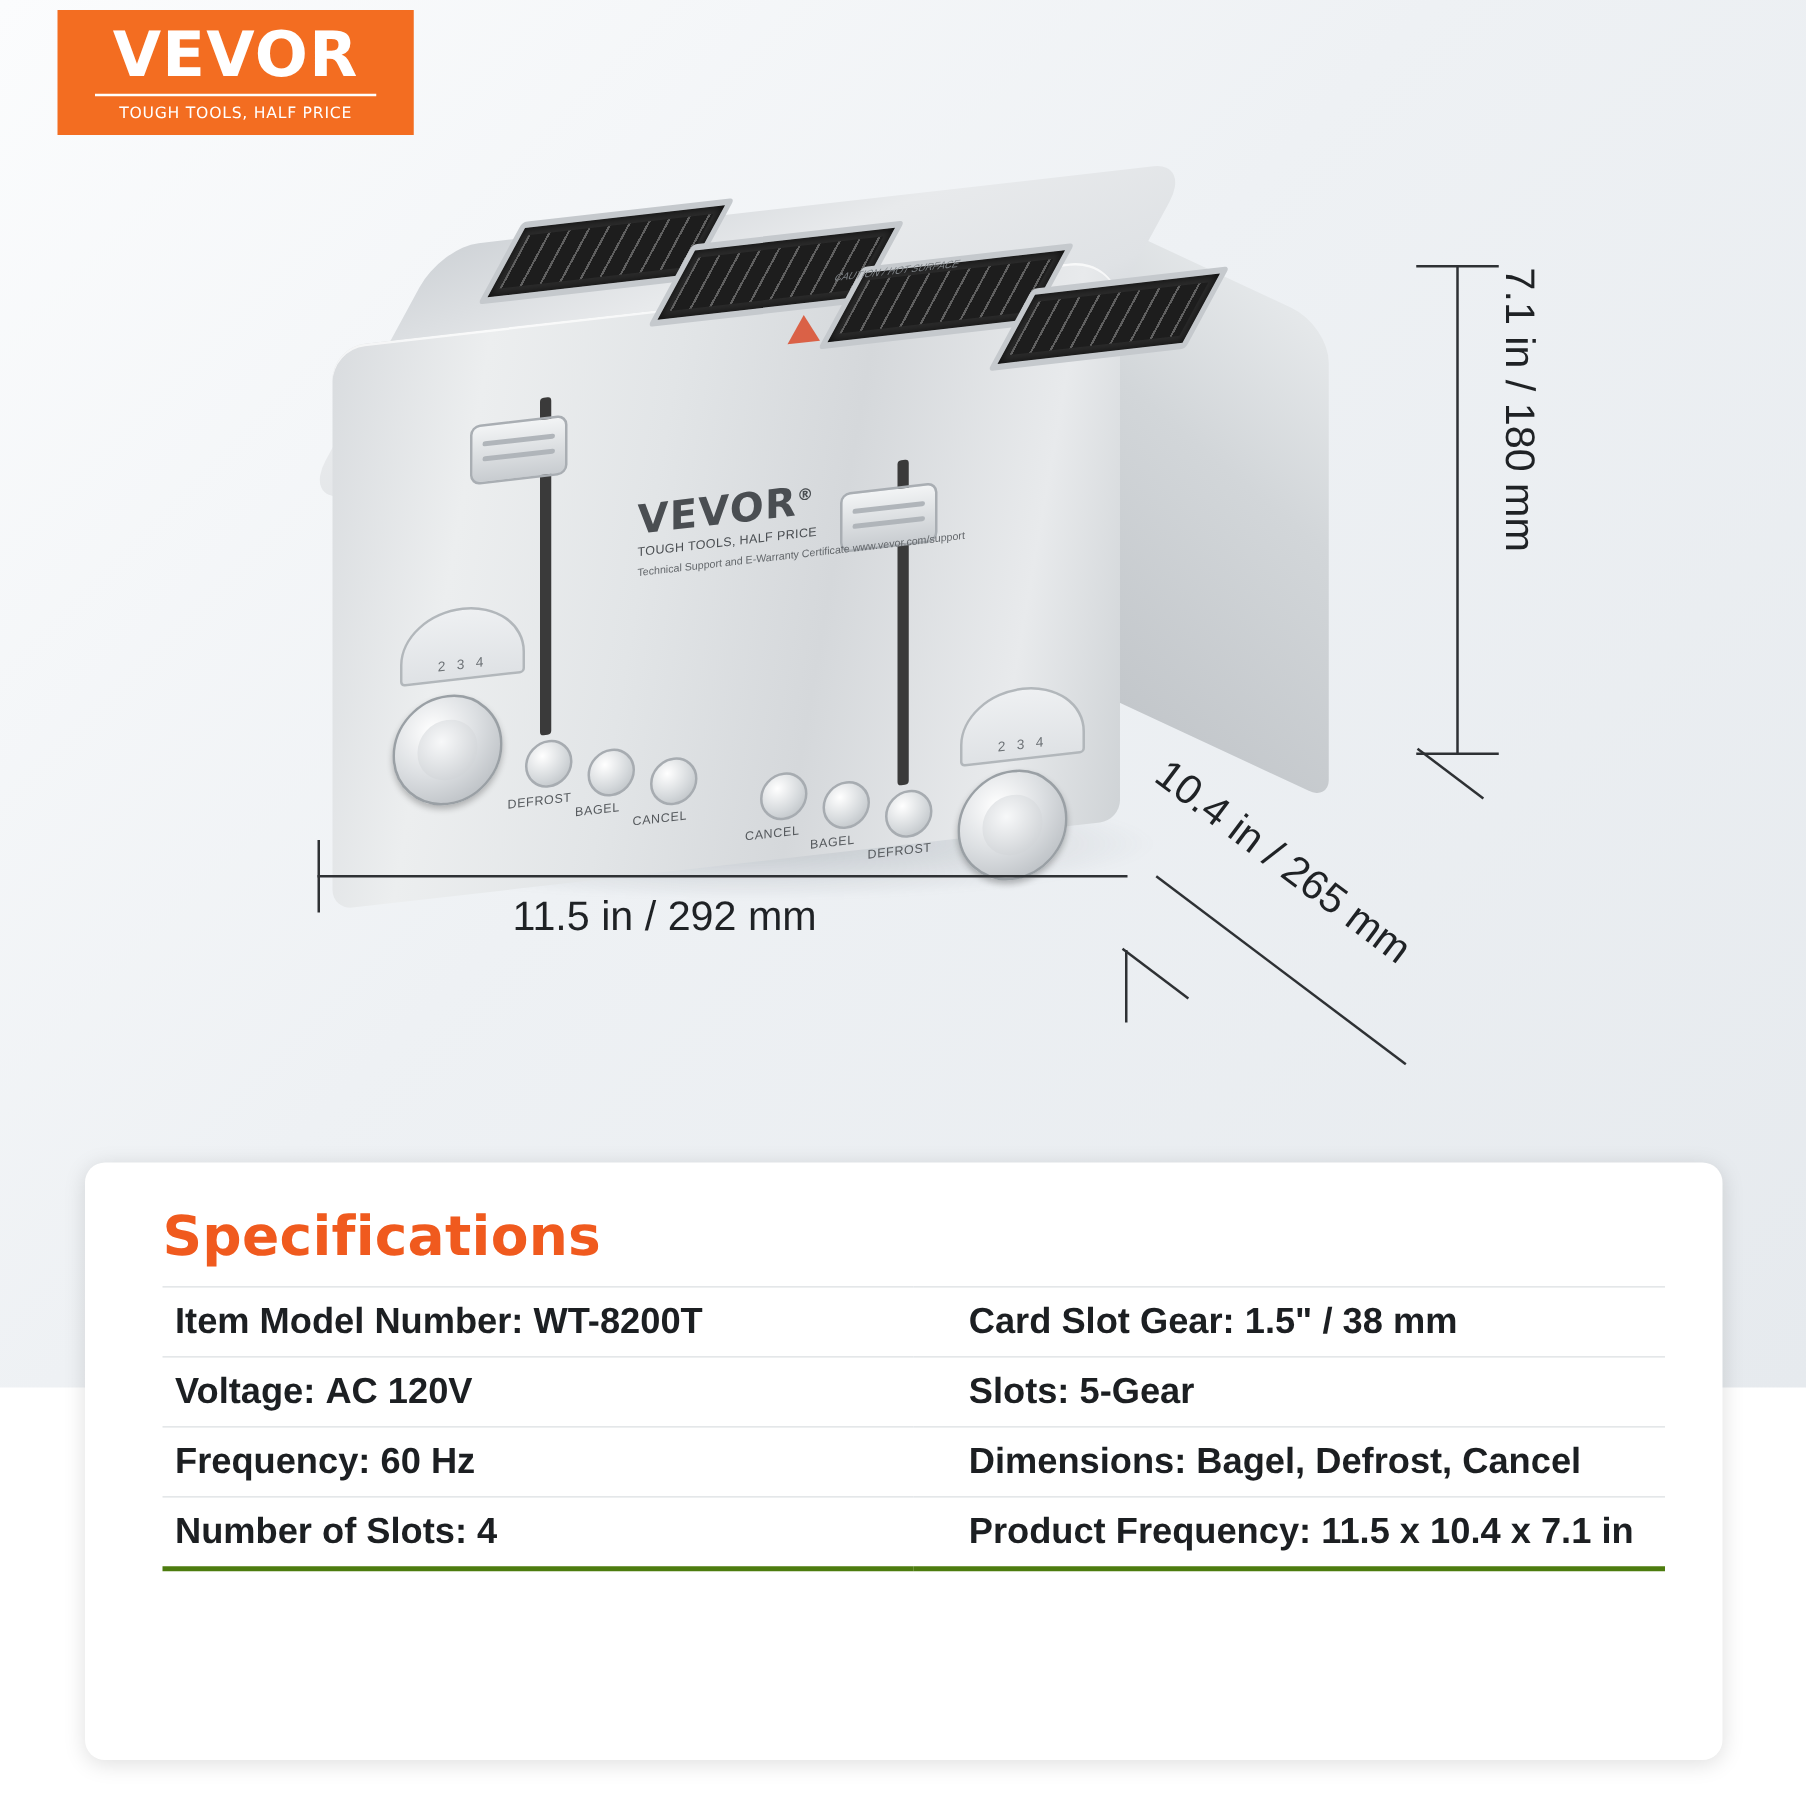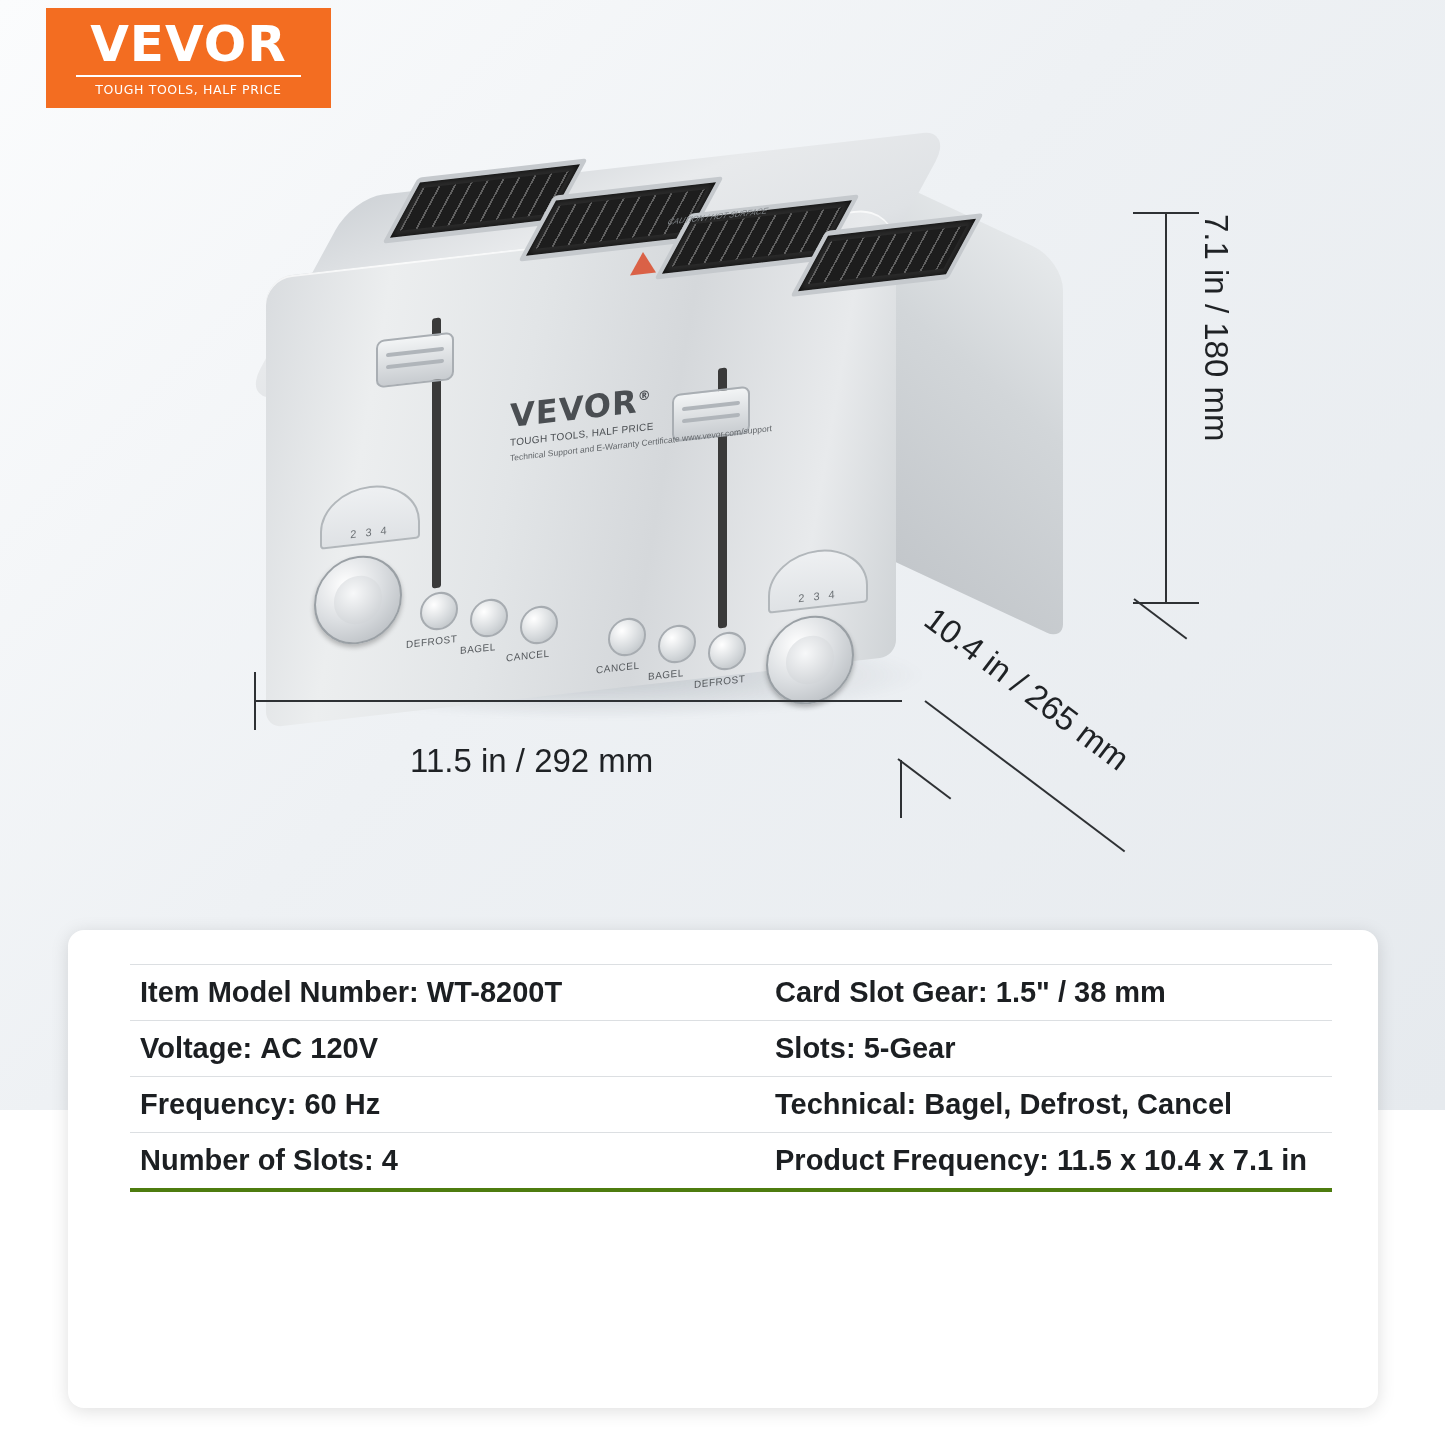--- a/index.html
+++ b/index.html
@@ -368,29 +368,30 @@
   </div>
 
   <div class="dim-line" style="left:1165px; top:212px; width:2px; height:392px;"></div>
   <div class="dim-line" style="left:1133px; top:212px; width:66px; height:2px;"></div>
   <div class="dim-line" style="left:1133px; top:602px; width:66px; height:2px;"></div>
   <div class="dim-label dim-vert" style="left:1235px; top:214px;">7.1 in / 180 mm</div>
 
   <div class="dim-line" style="left:254px; top:700px; width:648px; height:2px;"></div>
   <div class="dim-line" style="left:254px; top:672px; width:2px; height:58px;"></div>
   <div class="dim-line" style="left:900px; top:760px; width:2px; height:58px;"></div>
-  <div class="dim-label" style="left:410px; top:742px;">11.5 in / 292 mm</div>
+  <div class="dim-label" style="left:410px; top:714px;">11.5 in / 292 mm</div>
 
   <div class="dim-line" style="left:925px; top:700px; width:250px; height:2px; transform: rotate(37deg); transform-origin: left center;"></div>
   <div class="dim-line" style="left:1134px; top:598px; width:66px; height:2px; transform: rotate(37deg); transform-origin: left center;"></div>
   <div class="dim-line" style="left:898px; top:758px; width:66px; height:2px; transform: rotate(37deg); transform-origin: left center;"></div>
   <div class="dim-label" style="left:940px; top:600px; transform: rotate(37deg); transform-origin: left top;">10.4 in / 265 mm</div>
 </div>
 
 <div class="spec-card">
+  <div class="spec-title">Specifications</div>
   <table class="spec-table">
     <tbody>
       <tr>
         <td class="col-left">
           <span class="lbl">Item Model Number:</span>
           <span class="val">WT-8200T</span>
         </td>
         <td class="col-right">
           <span class="lbl">Card Slot Gear:</span>
           <span class="val">1.5" / 38 mm</span>
@@ -405,21 +406,21 @@
           <span class="lbl">Slots:</span>
           <span class="val">5-Gear</span>
         </td>
       </tr>
       <tr>
         <td class="col-left">
           <span class="lbl">Frequency:</span>
           <span class="val">60 Hz</span>
         </td>
         <td class="col-right">
-          <span class="lbl">Technical:</span>
+          <span class="lbl">Dimensions:</span>
           <span class="val">Bagel, Defrost, Cancel</span>
         </td>
       </tr>
       <tr>
         <td class="col-left">
           <span class="lbl">Number of Slots:</span>
           <span class="val">4</span>
         </td>
         <td class="col-right">
           <span class="lbl">Product Frequency:</span>

